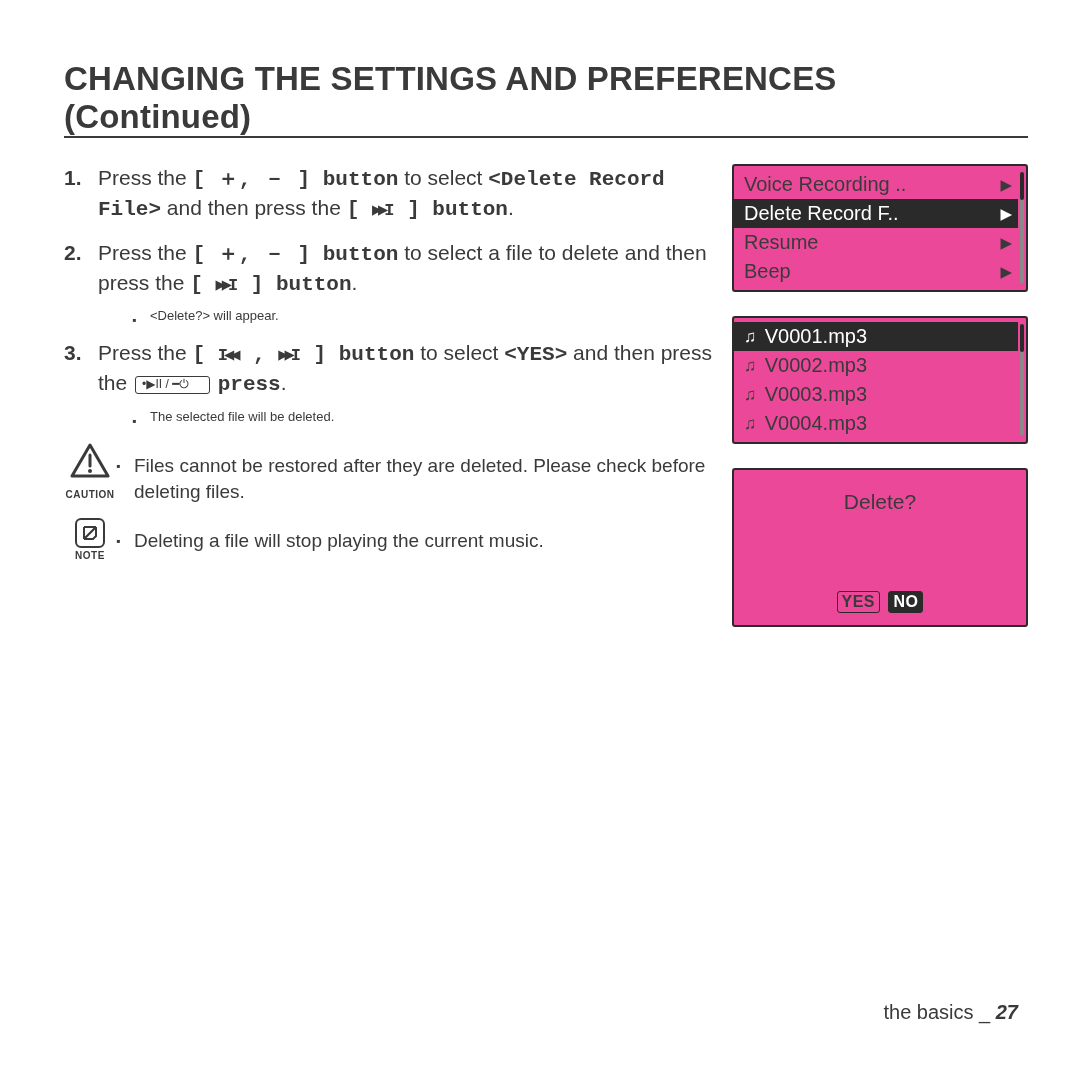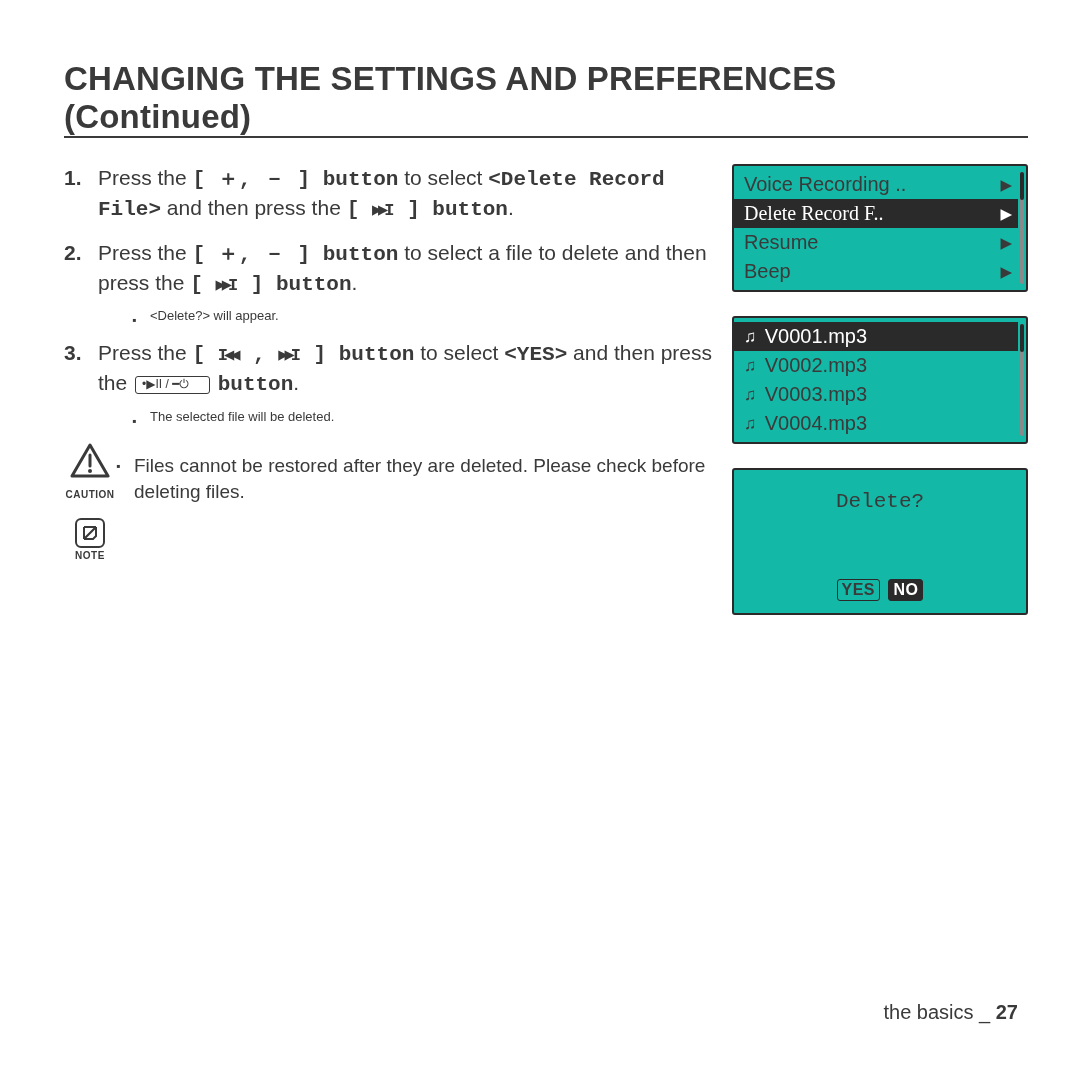--- a/index.html
+++ b/index.html
@@ -124,37 +124,36 @@
   .note-text .sub-bullet { margin-left: 0; font-size: 19px; }
 
   
   .screens {
     width: 296px;
     flex-shrink: 0;
   }
   .screen {
     border: 2.5px solid #2a2a2a;
     border-radius: 3px;
-    background: #14b8a6;
+    background: #ec4899;
     margin-bottom: 24px;
     overflow: hidden;
     position: relative;
   }
   .menu-row {
     display: flex;
     align-items: center;
     justify-content: space-between;
     font-size: 20px;
     padding: 3px 6px 3px 10px;
     border-bottom: 0;
   }
   .menu-row.selected {
     background: #2a2a2a;
     color: #fff;
-    font-family: Liberation Serif, serif;
   }
   .menu-arrow { font-size: 15px; }
   .scroll-track {
     position: absolute;
     right: 2px; top: 6px; bottom: 6px;
     width: 4px;
     background: #8a8a8a;
     border-radius: 2px;
   }
   .scroll-thumb {
@@ -177,22 +176,21 @@
     color: #fff;
   }
   .music-note { font-size: 17px; }
 
   .delete-screen {
     text-align: center;
     padding: 20px 0 12px 0;
   }
   .delete-q {
     font-size: 21px;
-    margin-bottom: 19px;
-    font-family: Liberation Mono, monospace;
+    margin-bottom: 30px;
   }
   .yn {
     display: inline-block;
     border: 1.5px solid #2a2a2a;
     border-radius: 3px;
     font-size: 16px;
     font-weight: bold;
     padding: 1px 4px;
     margin: 0 2px;
     letter-spacing: 0.5px;
@@ -203,40 +201,40 @@
     margin-top: 47px;
   }
 
   .footer {
     position: absolute;
     bottom: 56px;
     right: 62px;
     font-size: 20px;
     color: #3a3a3a;
   }
-  .footer .pagenum { font-weight: bold; }
+  .footer .pagenum { font-weight: bold; font-style: italic; }
 </style>
 </head>
 <body>
 
 <div class="page">
   <div class="title">CHANGING THE SETTINGS AND PREFERENCES (Continued)</div>
 
   <div class="body-row">
     <div class="instructions">
       <ol class="steps">
         <li>
           <span>Press the </span><span class="bold">[ ＋, － ] button</span><span> to select </span><span class="bold">&lt;Delete Record File&gt;</span><span> and then press the </span><span class="bold">[ <span class="icon-btn-next">▶▶I</span> <span>] button</span></span>.
         </li>
         <li>
           <span>Press the </span><span class="bold">[ ＋, － ] button</span><span> to select a file to delete and then press the </span><span class="bold">[ <span class="icon-btn-next">▶▶I</span> <span>] button</span></span>.
           <div class="sub-bullet">&lt;Delete?&gt; will appear.</div>
         </li>
         <li>
-          <span>Press the </span><span class="bold">[ <span class="icon-btn-prev">I◀◀</span> , <span class="icon-btn-next">▶▶I</span> <span>] button</span></span><span> to select </span><span class="bold">&lt;YES&gt;</span><span> and then press the </span><span class="play-box">•▶II / ━⏻</span> <span class="bold"> button</span>.
+          <span>Press the </span><span class="bold">[ <span class="icon-btn-prev">I◀◀</span> , <span class="icon-btn-next">▶▶I</span> <span>] button</span></span><span> to select </span><span class="bold">&lt;YES&gt;</span><span> and then press the </span><span class="play-box">•▶II / ━⏻</span> <span class="bold"> press</span>.
           <div class="sub-bullet">The selected file will be deleted.</div>
         </li>
       </ol>
 
       <div class="note-row">
         <div class="note-icon">
           <svg class="caution-tri" viewBox="0 0 40 36">
             <polygon points="20,2 38,33 2,33" fill="none" stroke="#3a3a3a" stroke-width="3" stroke-linejoin="round"></polygon>
             <line x1="20" y1="12" x2="20" y2="23" stroke="#3a3a3a" stroke-width="3" stroke-linecap="round"></line>
             <circle cx="20" cy="28" r="2" fill="#3a3a3a"></circle>
@@ -251,20 +249,23 @@
       <div class="note-row" style="margin-top:6px;">
         <div class="note-icon">
           <div class="note-square">
             <svg width="18" height="18" viewBox="0 0 18 18">
               <path d="M3 3 L15 3 M3 3 L3 15 M3 15 L12 15 L15 12 L15 3" fill="none" stroke="#3a3a3a" stroke-width="2"></path>
               <path d="M4 14 L14 4" stroke="#3a3a3a" stroke-width="2.2" stroke-linecap="round"></path>
             </svg>
           </div>
           <div class="note-label">NOTE</div>
         </div>
+        <div class="note-text">
+          <div class="sub-bullet">Deleting a file will stop playing the current music.</div>
+        </div>
       </div>
     </div>
 
     <div class="screens">
       <div class="screen" style="padding:4px 8px 4px 0;">
         <div class="menu-row">
           <span>Voice Recording ..</span>
             <span class="menu-arrow">▶</span>
         </div>
         <div class="menu-row selected">

